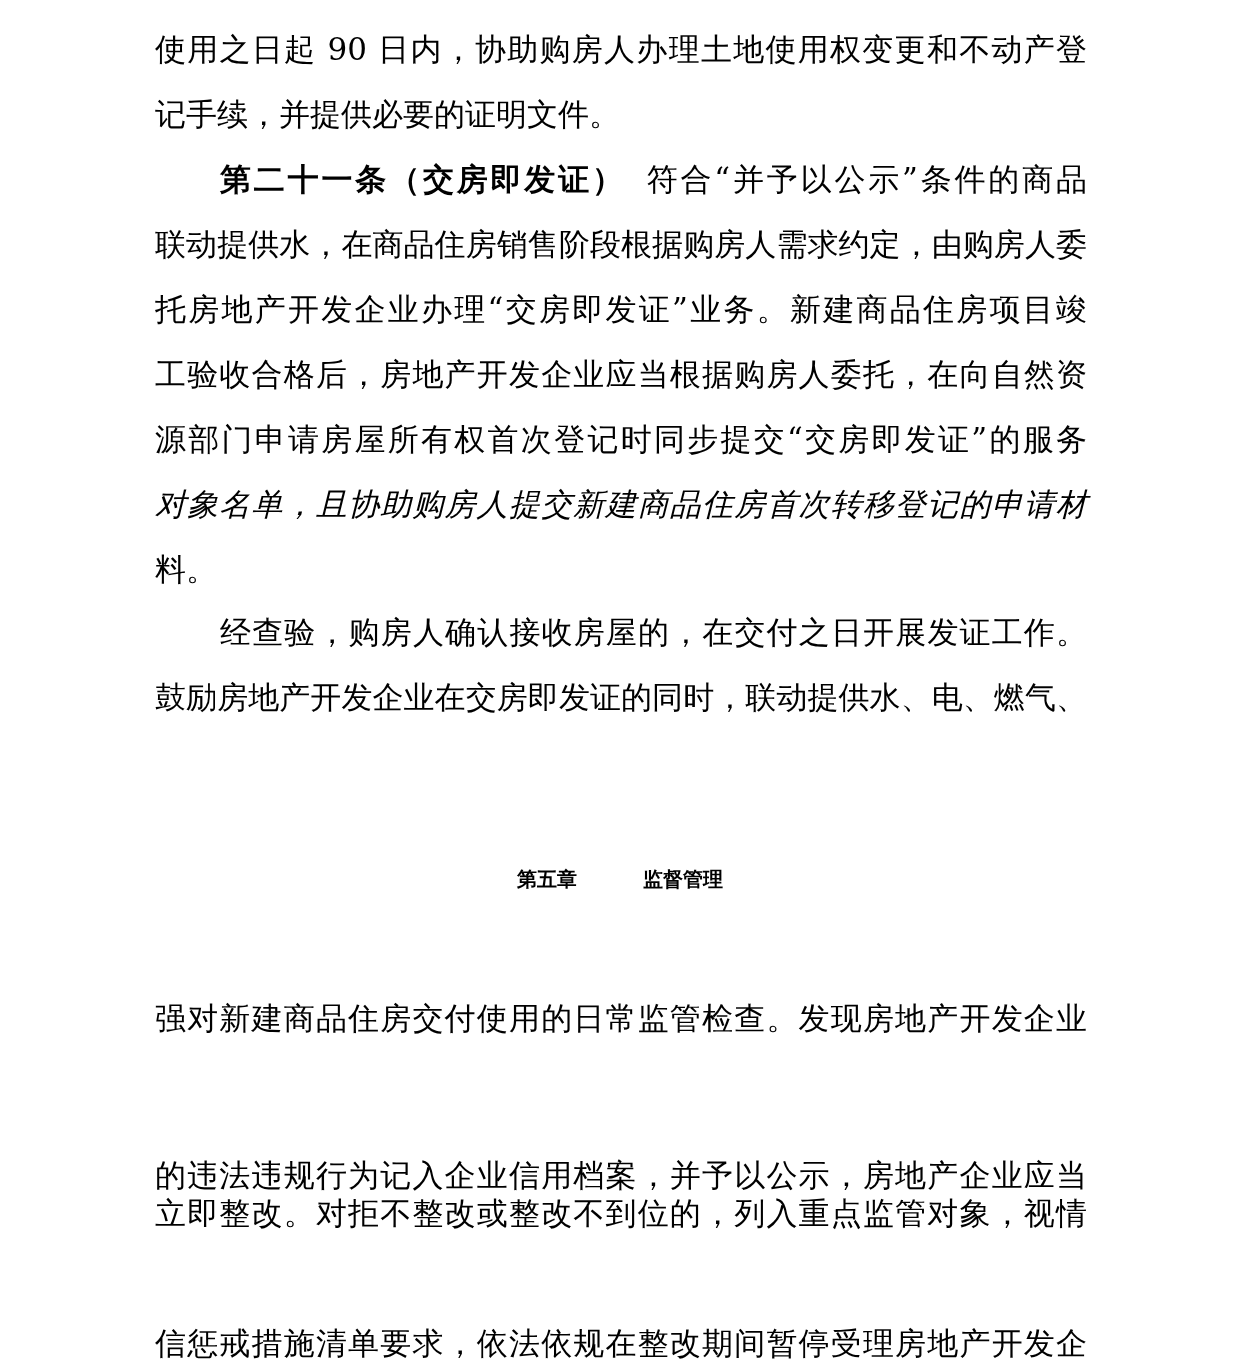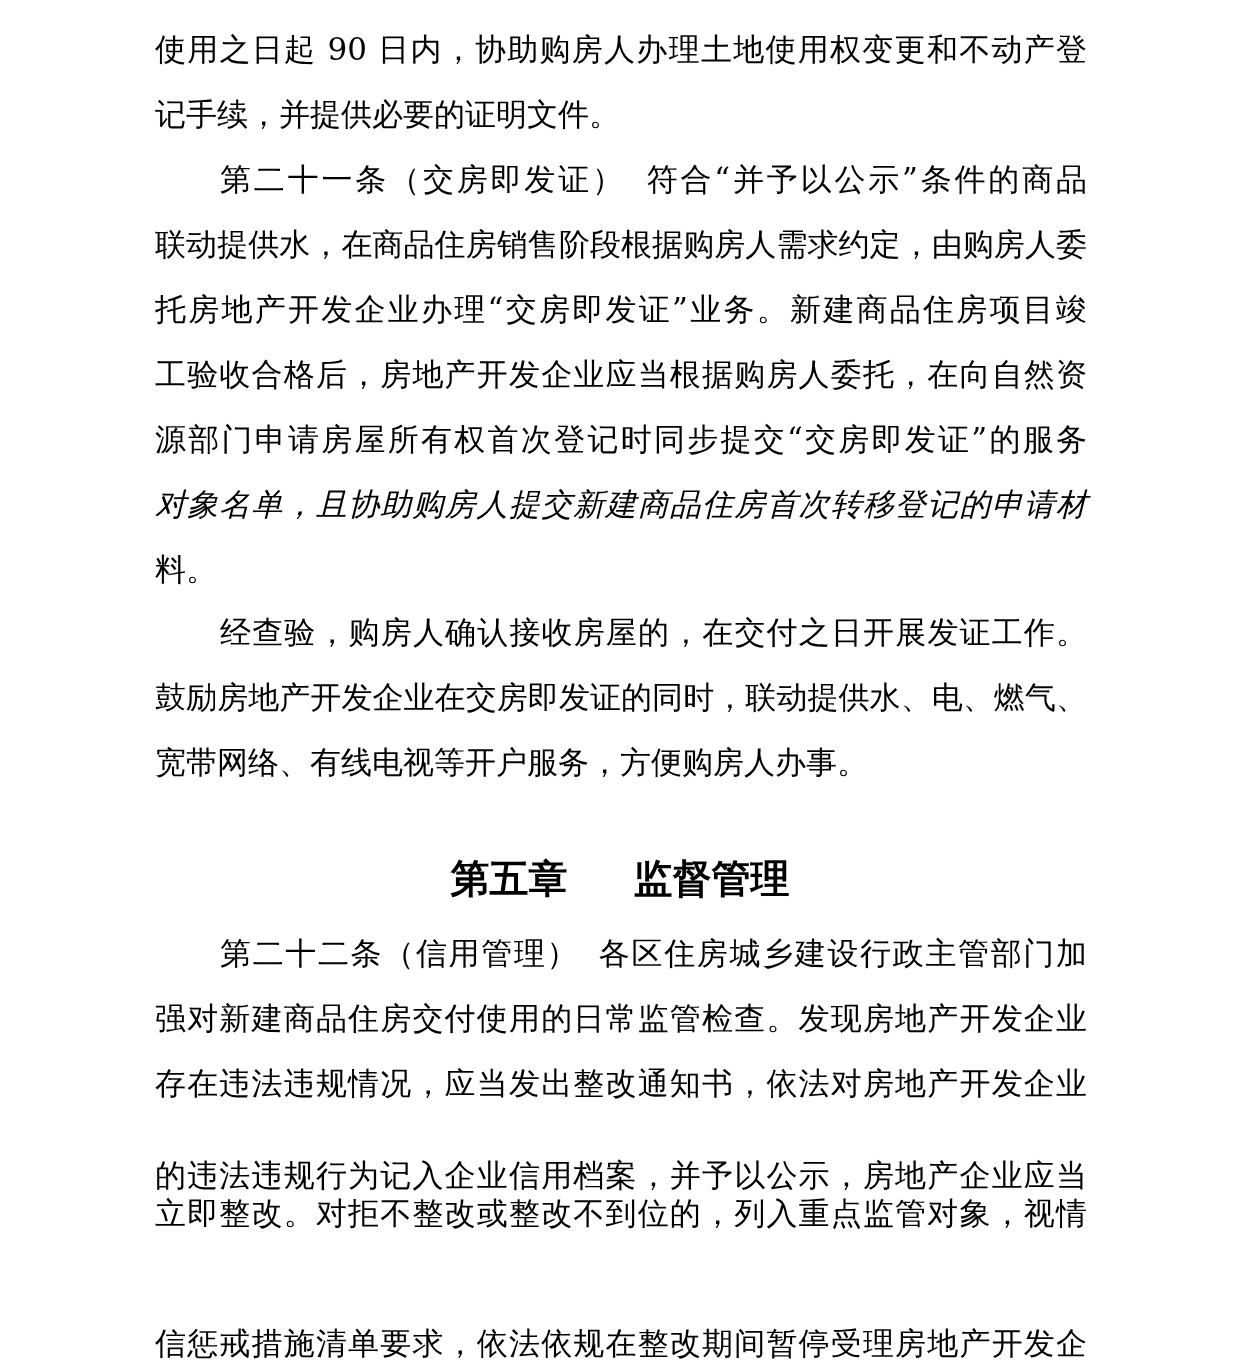--- a/index.html
+++ b/index.html
@@ -11,25 +11,25 @@
   .page { position: absolute; left: 0; top: 0; width: 1240px; height: 1366px; }
   .line {
     position: absolute; left: 155px; width: 932px;
     font-size: 31px; line-height: 40px; height: 40px;
     white-space: nowrap; text-align: justify; text-align-last: justify;
     letter-spacing: 0px;
     margin-top: 9px;
   }
   .line.last { text-align-last: left; }
   .line.indent { left: 220px; width: 867px; }
-  .bold { font-family: "DejaVu Sans", "Liberation Sans", sans-serif; font-weight: normal; }
+  .bold { font-family: "DejaVu Sans", "Liberation Sans", sans-serif; font-weight: bold; }
   .chapter {
     position: absolute; left: 0; width: 1240px; text-align: center;
     font-family: "DejaVu Sans", "Liberation Sans", sans-serif; font-weight: bold;
-    font-size: 39px; line-height: 40px; height: 40px; white-space: pre;
+    font-size: 20px; line-height: 40px; height: 40px; white-space: pre;
   }
   .chapter span { display: inline-block; }
   .chapter .gap { width: 66px; }
 </style>
 </head>
 <body>
 
 <div class="page">
 
   <div class="line" style="top:20px;">使用之日起 90 日内，协助购房人办理土地使用权变更和不动产登</div>
@@ -38,24 +38,21 @@
   <div class="line indent" style="top:150px;"><span class="bold">第二十一条（交房即发证）</span><span style="display:inline-block;width:18px;"></span><span>符合“并予以公示”条件的商品</span></div>
   <div class="line" style="top:215px;">联动提供水，在商品住房销售阶段根据购房人需求约定，由购房人委</div>
   <div class="line" style="top:345px;">工验收合格后，房地产开发企业应当根据购房人委托，在向自然资</div>
   <div class="line" style="top:280px;">托房地产开发企业办理“交房即发证”业务。新建商品住房项目竣</div>
   <div class="line" style="top:410px;">源部门申请房屋所有权首次登记时同步提交“交房即发证”的服务</div>
   <div class="line" style="top:475px;font-style:italic;">对象名单，且协助购房人提交新建商品住房首次转移登记的申请材</div>
   <div class="line last" style="top:540px;">料。</div>
 
   <div class="line" style="top:668px;">鼓励房地产开发企业在交房即发证的同时，联动提供水、电、燃气、</div>
   <div class="line indent" style="top:603px;">经查验，购房人确认接收房屋的，在交付之日开展发证工作。</div>
-  <div class="line last" style="top:733px;">宽带网络、有线电视等开户服务，方便购房人办事。</div>
 
   <div class="chapter" style="top:859px;"><span>第五章</span><span class="gap"></span><span>监督管理</span></div>
 
-  <div class="line indent" style="top:924px;"><span class="bold">第二十二条（信用管理）</span><span style="display:inline-block;width:18px;"></span><span>各区住房城乡建设行政主管部门加</span></div>
   <div class="line" style="top:989px;">强对新建商品住房交付使用的日常监管检查。发现房地产开发企业</div>
-  <div class="line" style="top:1054px;">存在违法违规情况，应当发出整改通知书，依法对房地产开发企业</div>
   <div class="line" style="top:1146px;">的违法违规行为记入企业信用档案，并予以公示，房地产企业应当</div>
   <div class="line" style="top:1184px;">立即整改。对拒不整改或整改不到位的，列入重点监管对象，视情</div>
   <div class="line" style="top:1314px;">信惩戒措施清单要求，依法依规在整改期间暂停受理房地产开发企</div>
 
 </div>
 
 </body></html>

